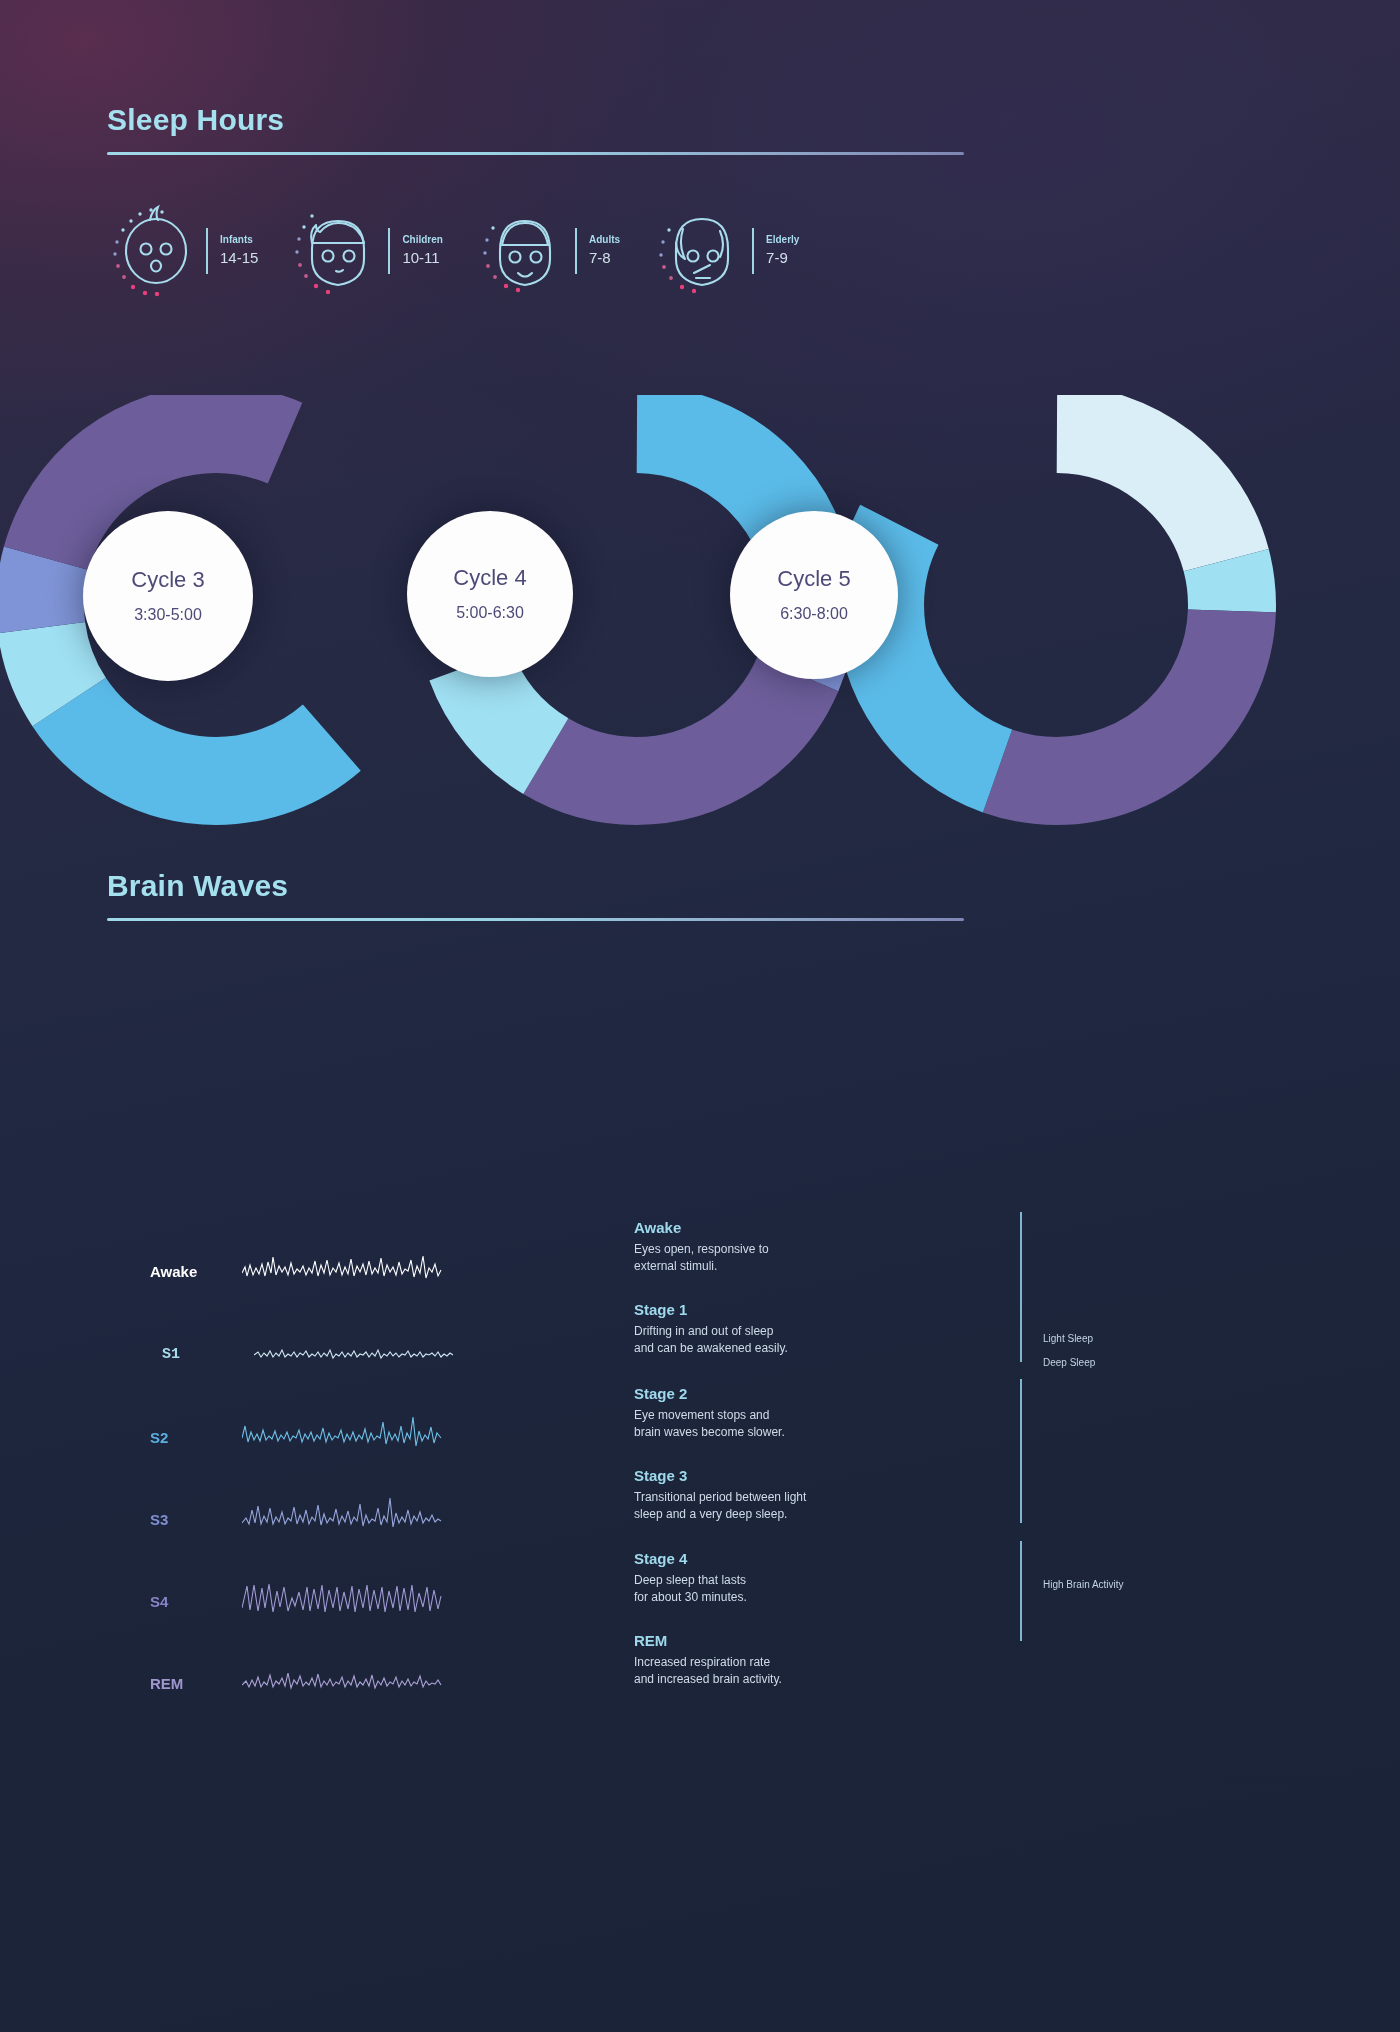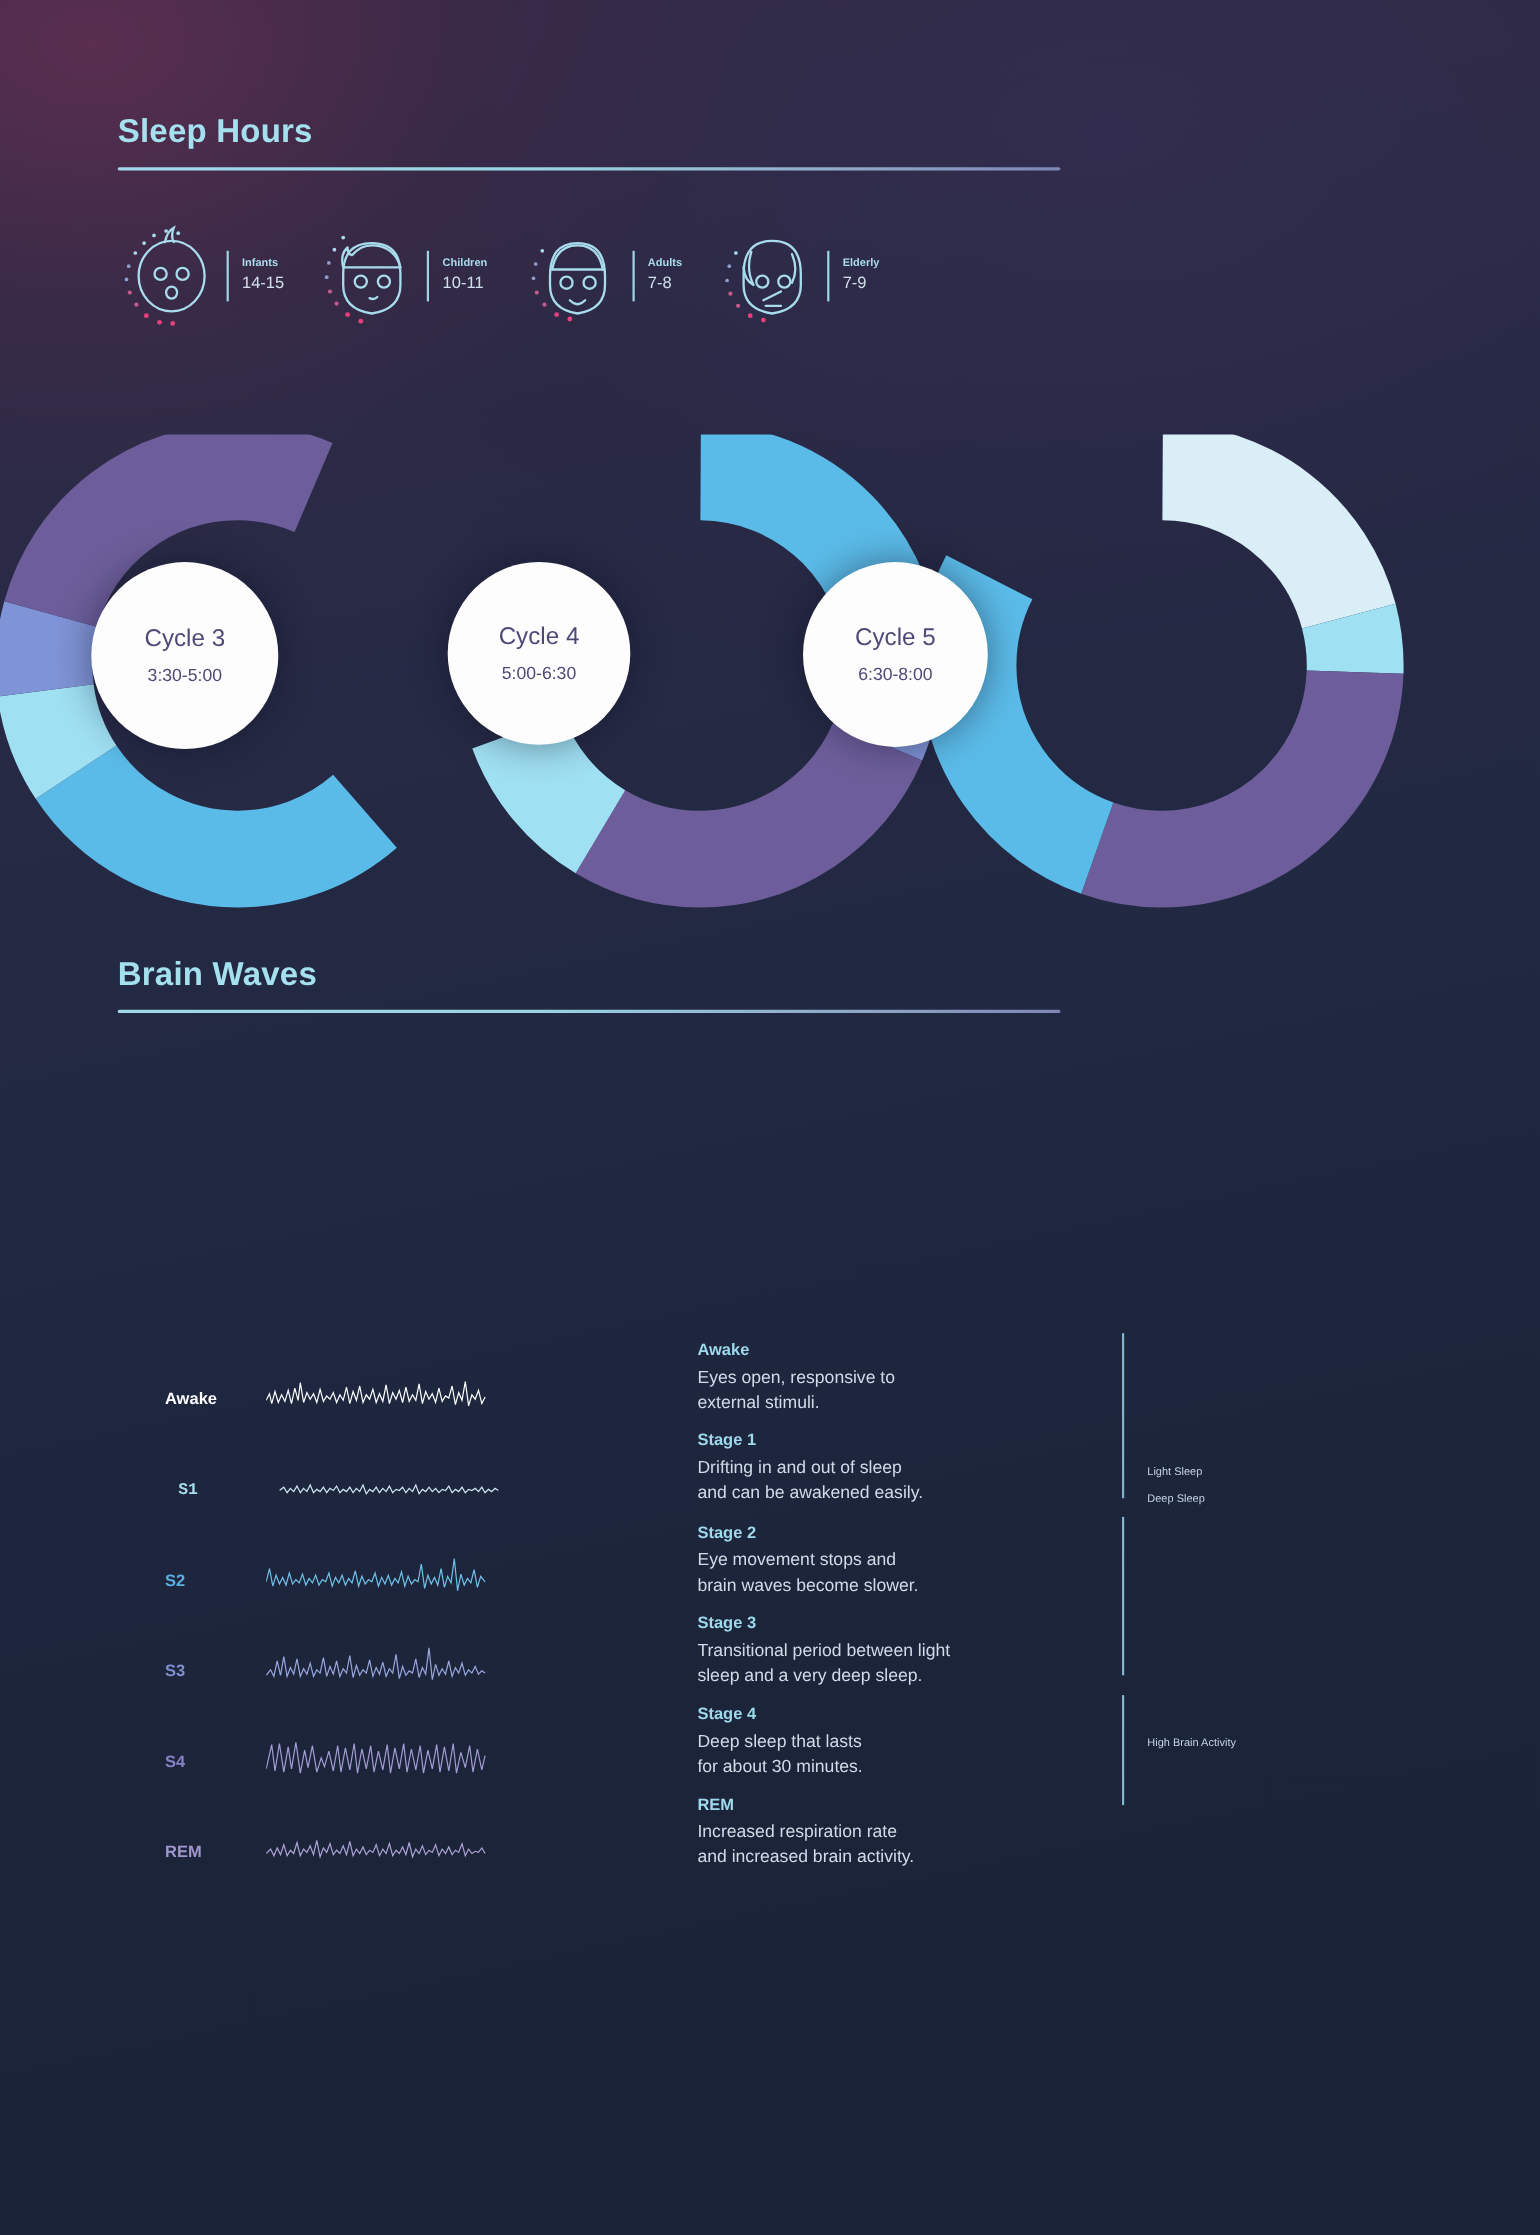--- a/index.html
+++ b/index.html
@@ -63,21 +63,21 @@
   
   #waves { position:absolute; left:0; top:1275px; width:1400px; }
   .wrow { position:absolute; display:flex; align-items:center; }
   .wlabel { width:92px; font-size:15px; font-weight:bold; text-align:left; }
   .wtrace { width:200px; height:46px; }
   .wtrace svg { display:block; }
 
   .dcol { position:absolute; left:634px; width:360px; }
   .dblock { position:absolute; }
   .dttl { font-size:15px; font-weight:bold; color:#9ed9ec; line-height:1.3; }
-  .dtxt { font-size:16px; color:#cfdce8; line-height:1.45; margin-top:3px; white-space:pre-line; }
+  .dtxt { font-size:12px; color:#cfdce8; line-height:1.45; margin-top:3px; white-space:pre-line; }
 
   .gcol { position:absolute; }
   .gbar { position:absolute; width:2px; background:#7fb6cf; }
   .glabel { position:absolute; font-size:10px; color:#c3d4e2; white-space:nowrap; }
 </style>
 </head>
 <body>
 
 <div id="stage">
 

